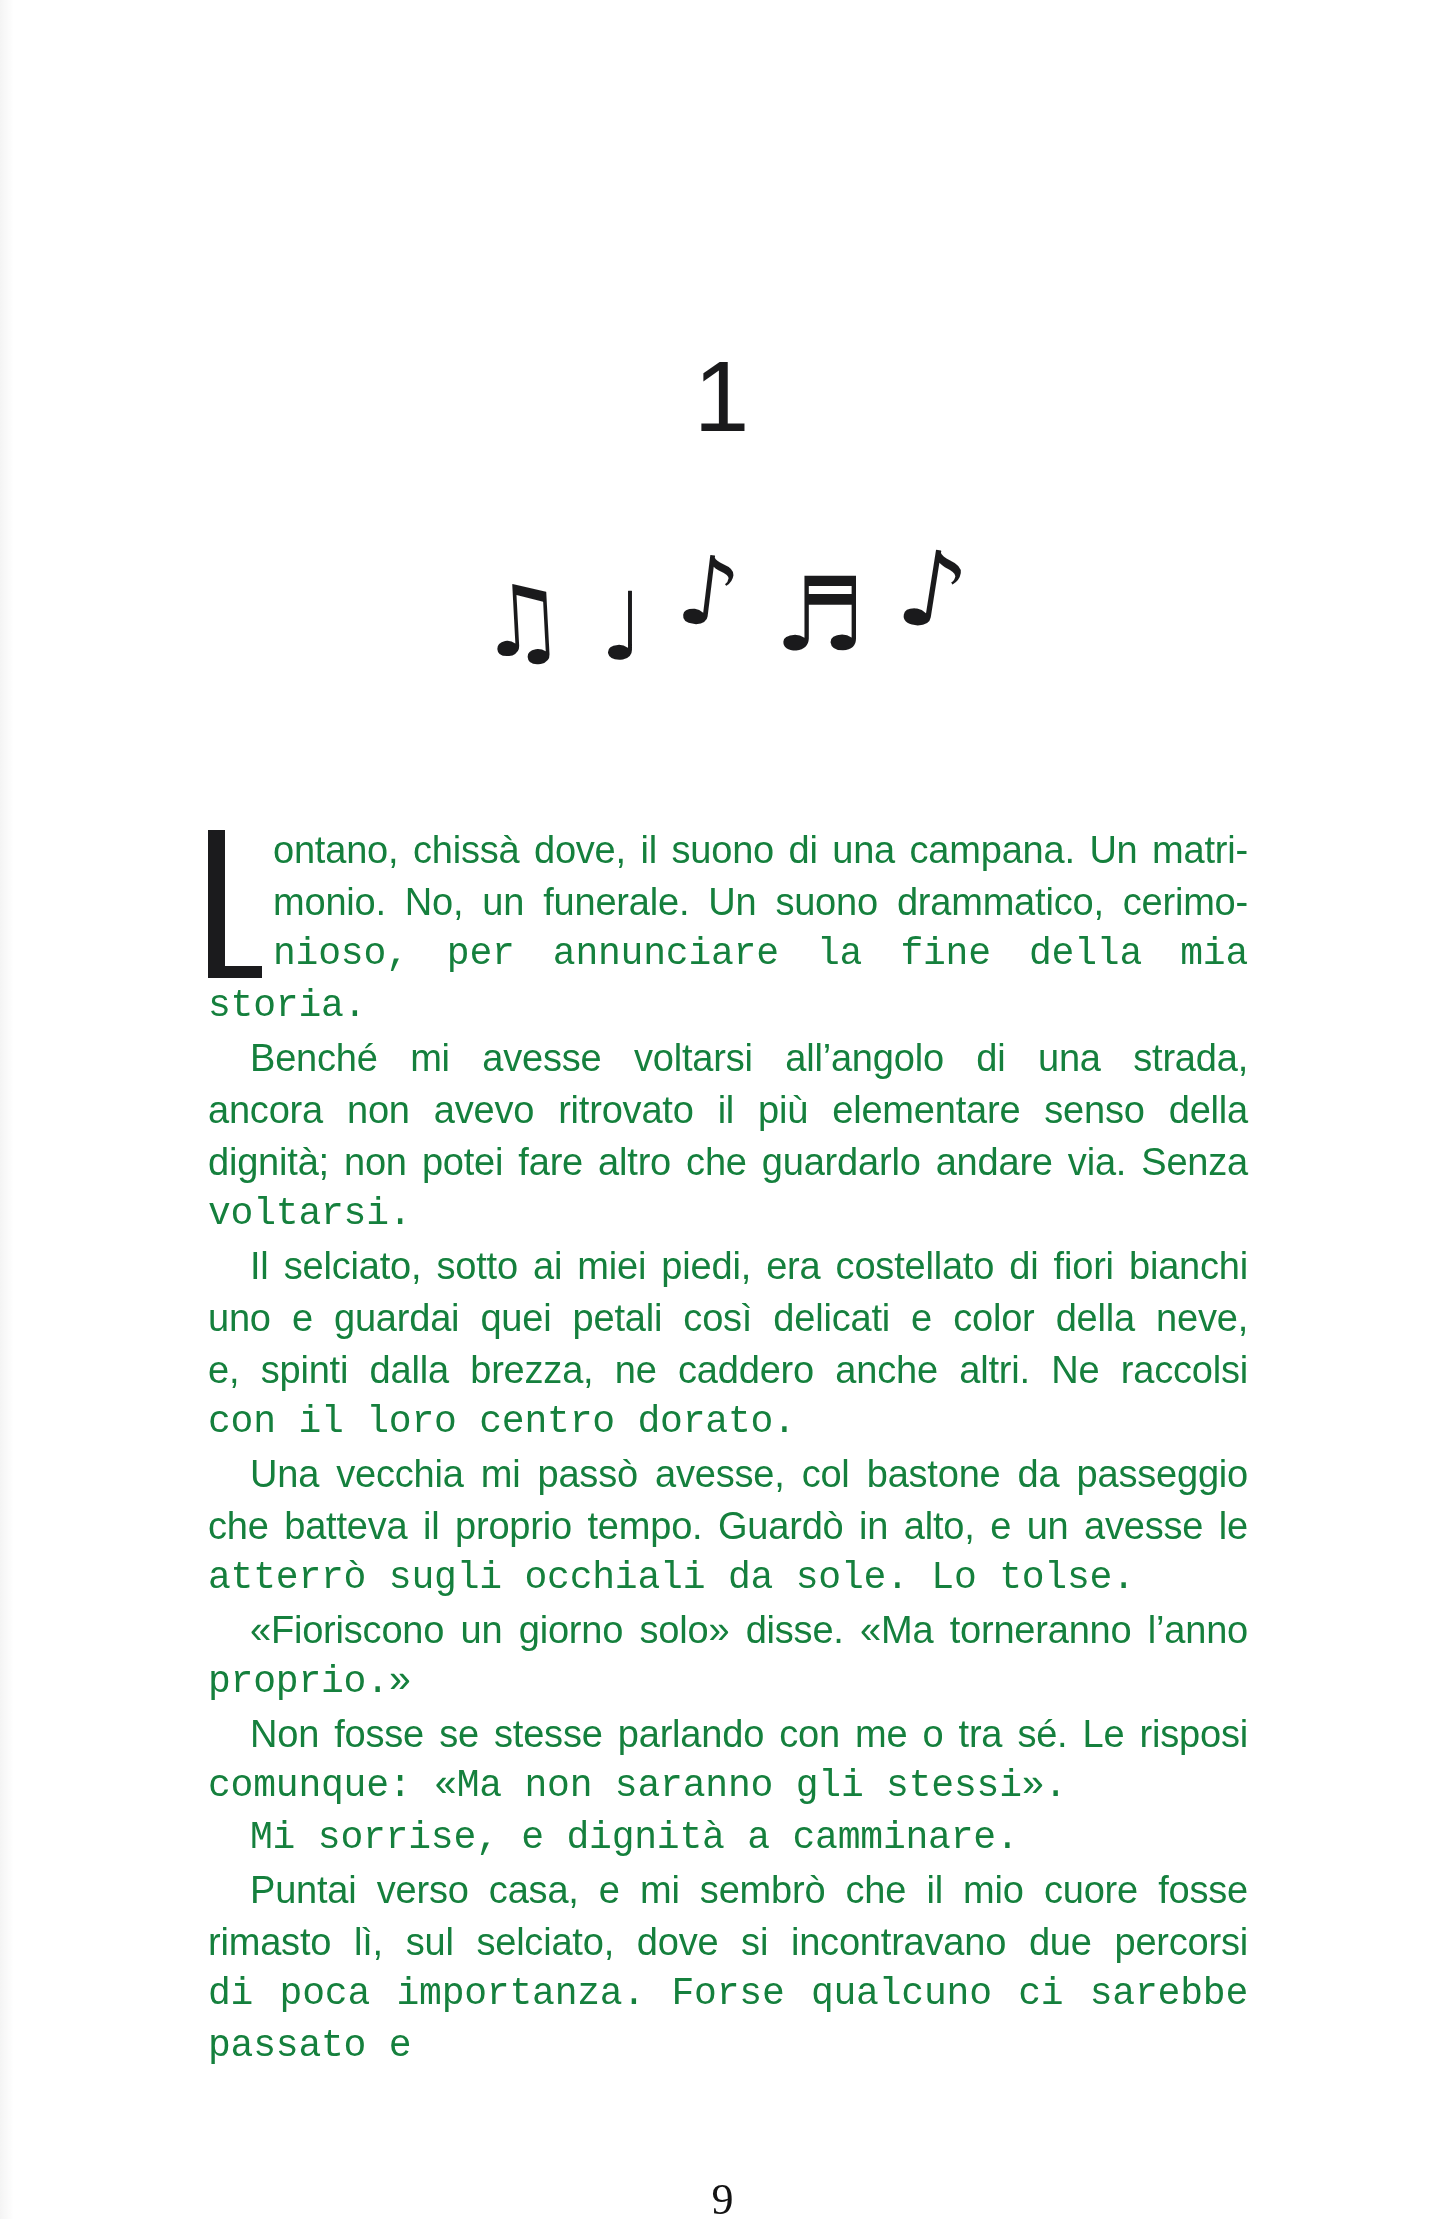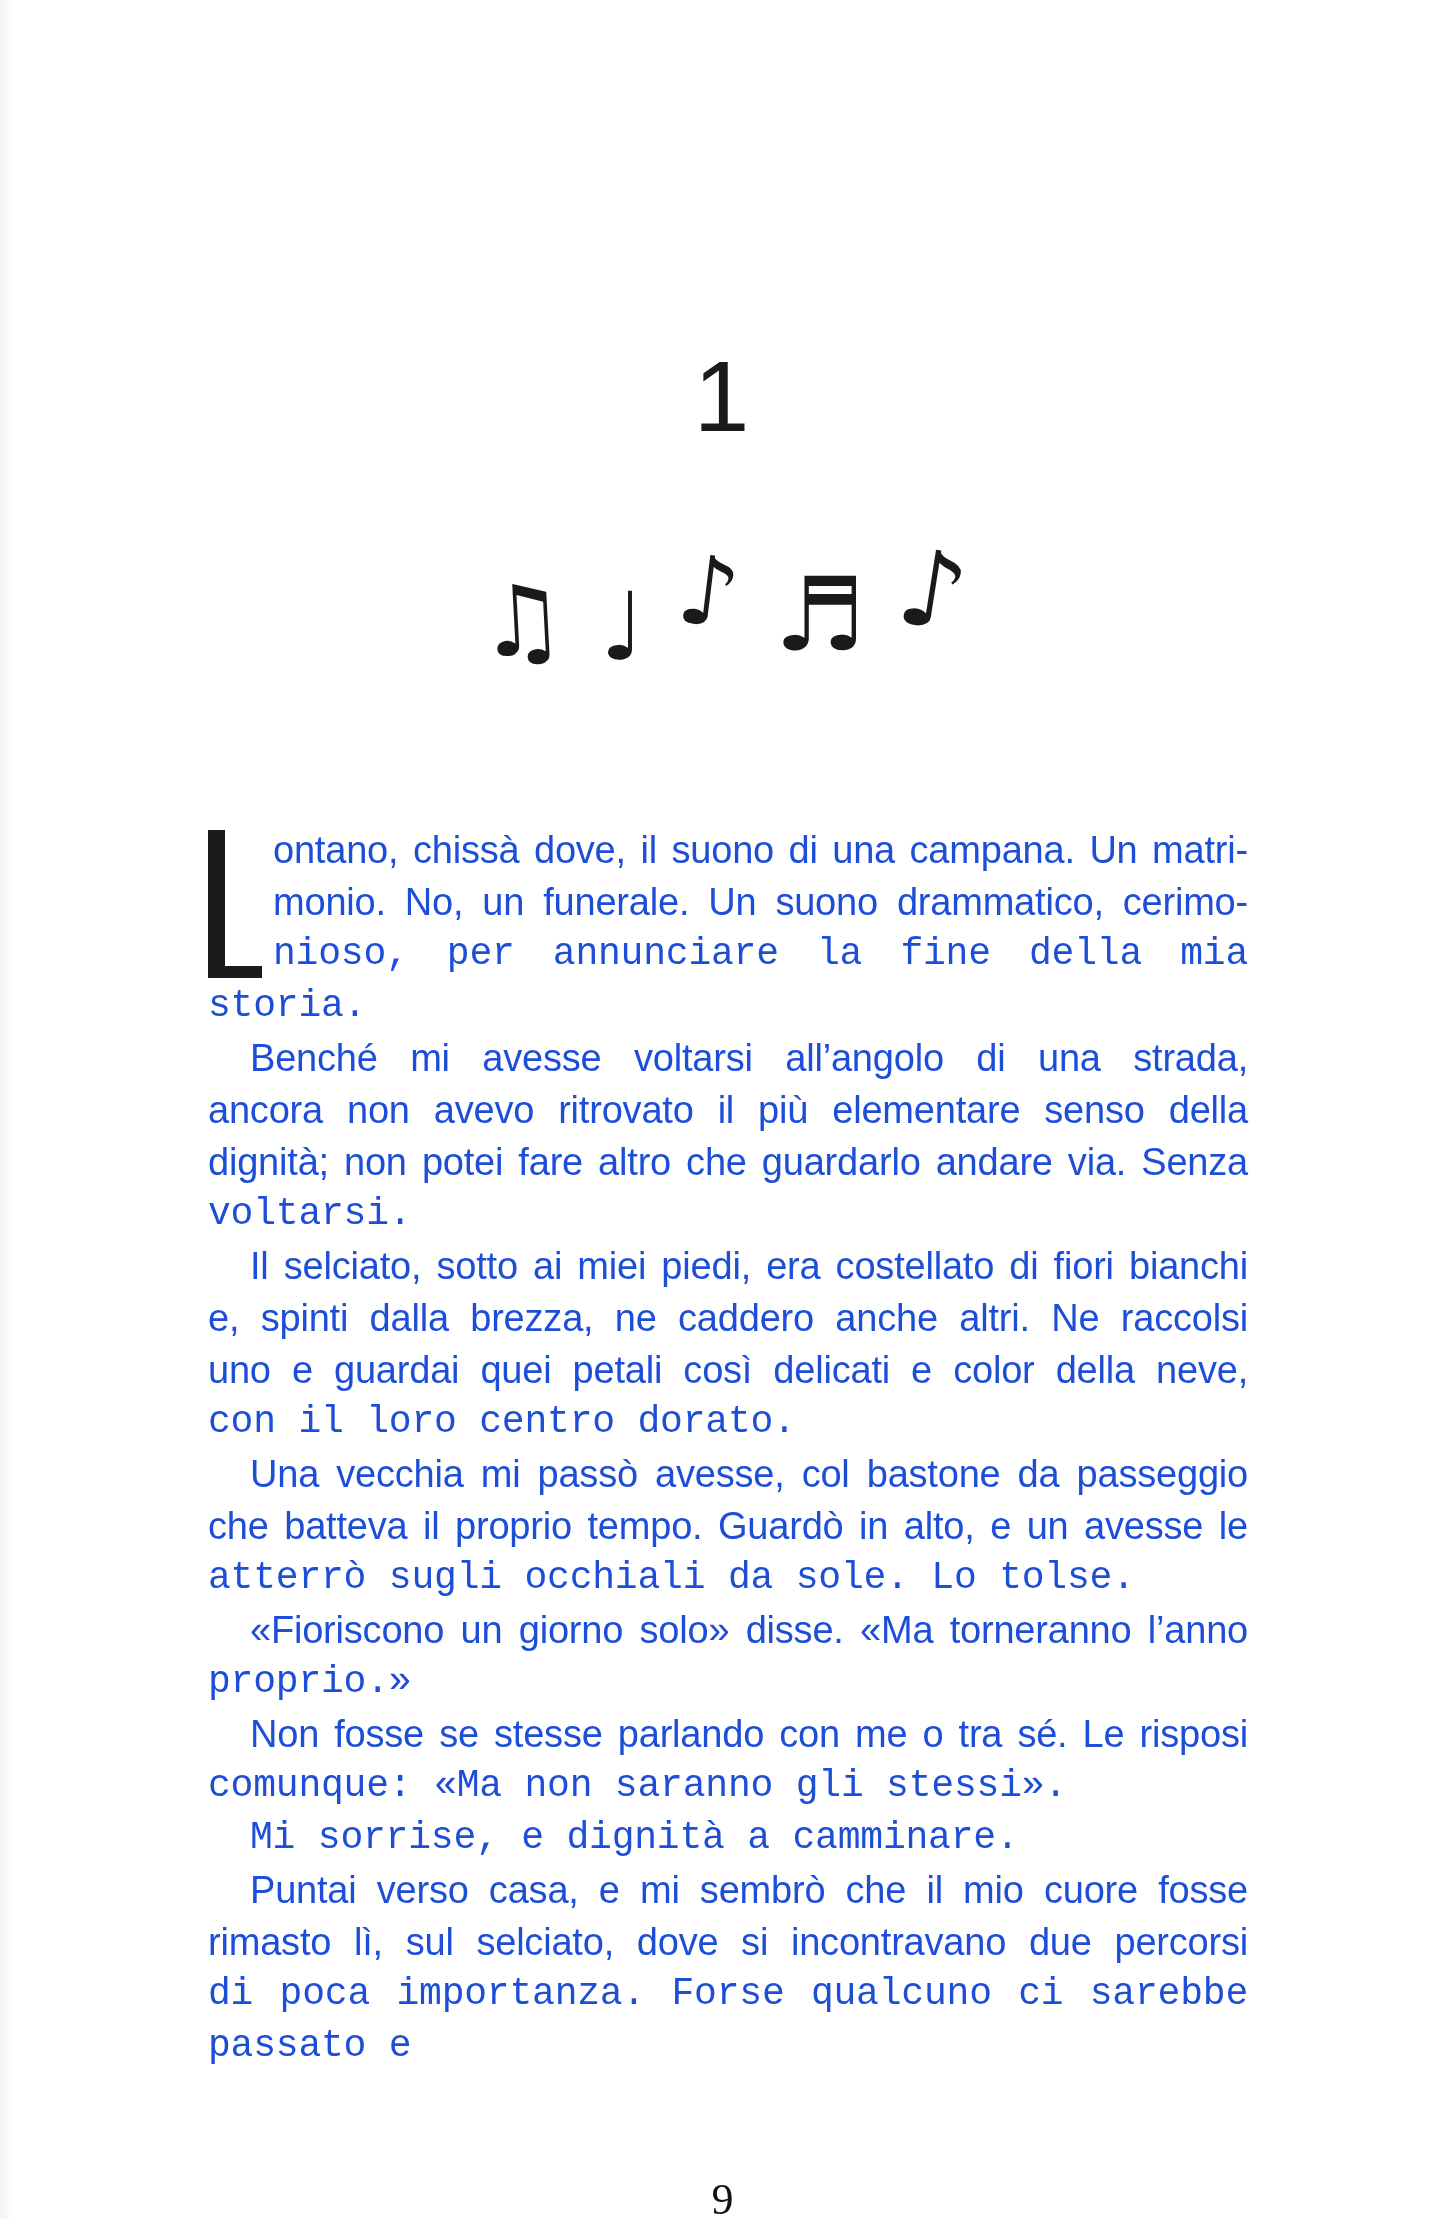--- a/index.html
+++ b/index.html
@@ -51,21 +51,21 @@
   .note4 { font-size: 102px; transform: translateY(-8px); }
   .note5 { font-size: 106px; transform: translateY(-30px) rotate(9deg); }
 
   .body-text {
     margin-top: 150px;
     margin-left: 208px;
     width: 1040px;
     font-size: 38px;
     line-height: 52px;
     letter-spacing: -0.2px;
-    color: #1d4ed8;
+    color: #15803d;
   }
   .para { margin: 0; }
   .line {
     text-align: justify;
     text-align-last: justify;
     white-space: normal;
   }
   .line.last { text-align-last: left; font-family: Liberation Mono, monospace; }
   .para.indent .line:first-child { text-indent: 42px; }
 
@@ -119,22 +119,22 @@
         <div class="line last">nioso, per annunciare la fine della mia storia.</div>
       </div>
       <div class="para indent">
         <div class="line">Benché mi avesse voltarsi all’angolo di una strada,</div>
         <div class="line">ancora non avevo ritrovato il più elementare senso della</div>
         <div class="line">dignità; non potei fare altro che guardarlo andare via. Senza</div>
         <div class="line last">voltarsi.</div>
       </div>
       <div class="para indent">
         <div class="line">Il selciato, sotto ai miei piedi, era costellato di fiori bianchi</div>
+        <div class="line">uno e guardai quei petali così delicati e color della neve,</div>
         <div class="line">e, spinti dalla brezza, ne caddero anche altri. Ne raccolsi</div>
-        <div class="line">uno e guardai quei petali così delicati e color della neve,</div>
         <div class="line last">con il loro centro dorato.</div>
       </div>
       <div class="para indent">
         <div class="line">Una vecchia mi passò avesse, col bastone da passeggio</div>
         <div class="line">che batteva il proprio tempo. Guardò in alto, e un avesse le</div>
         <div class="line last">atterrò sugli occhiali da sole. Lo tolse.</div>
       </div>
       <div class="para indent">
         <div class="line">«Fioriscono un giorno solo» disse. «Ma torneranno l’anno</div>
         <div class="line last">proprio.»</div>

